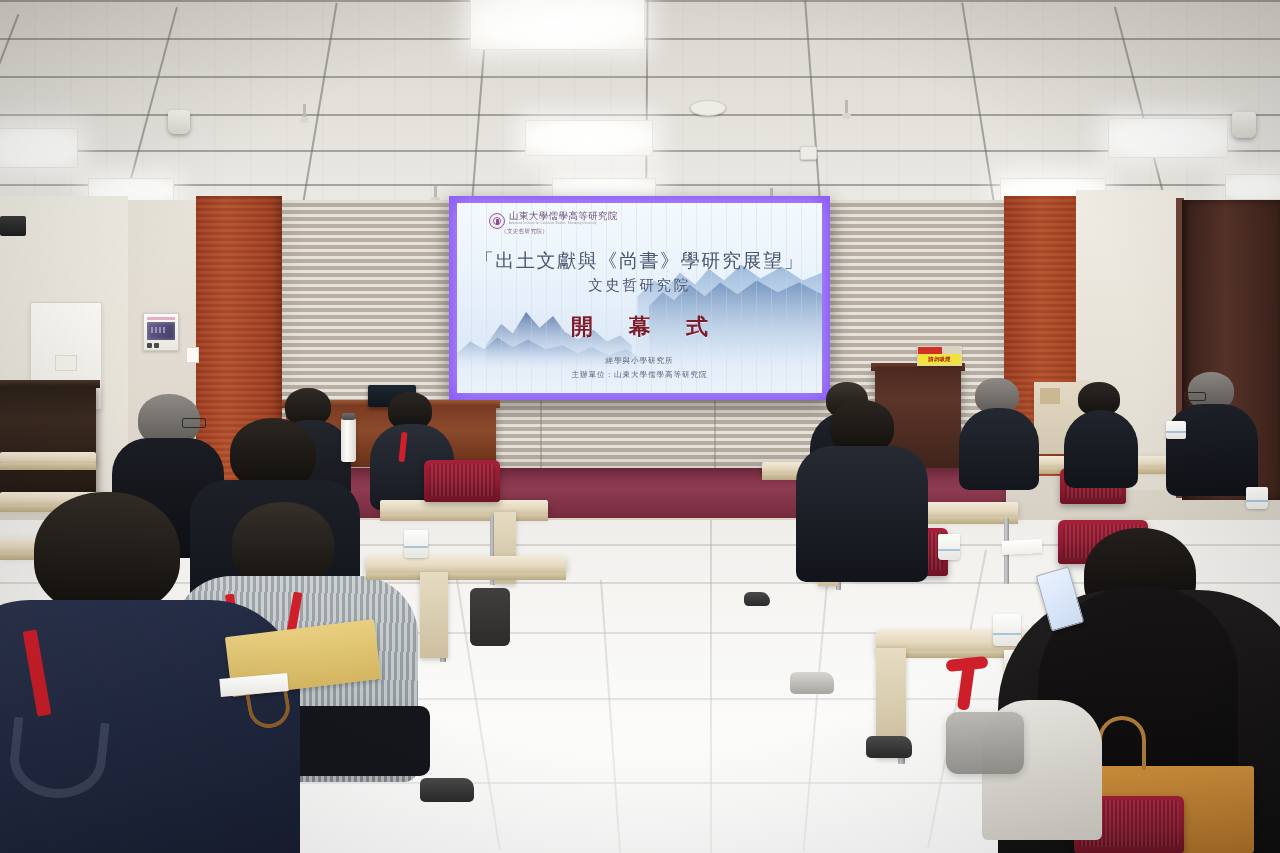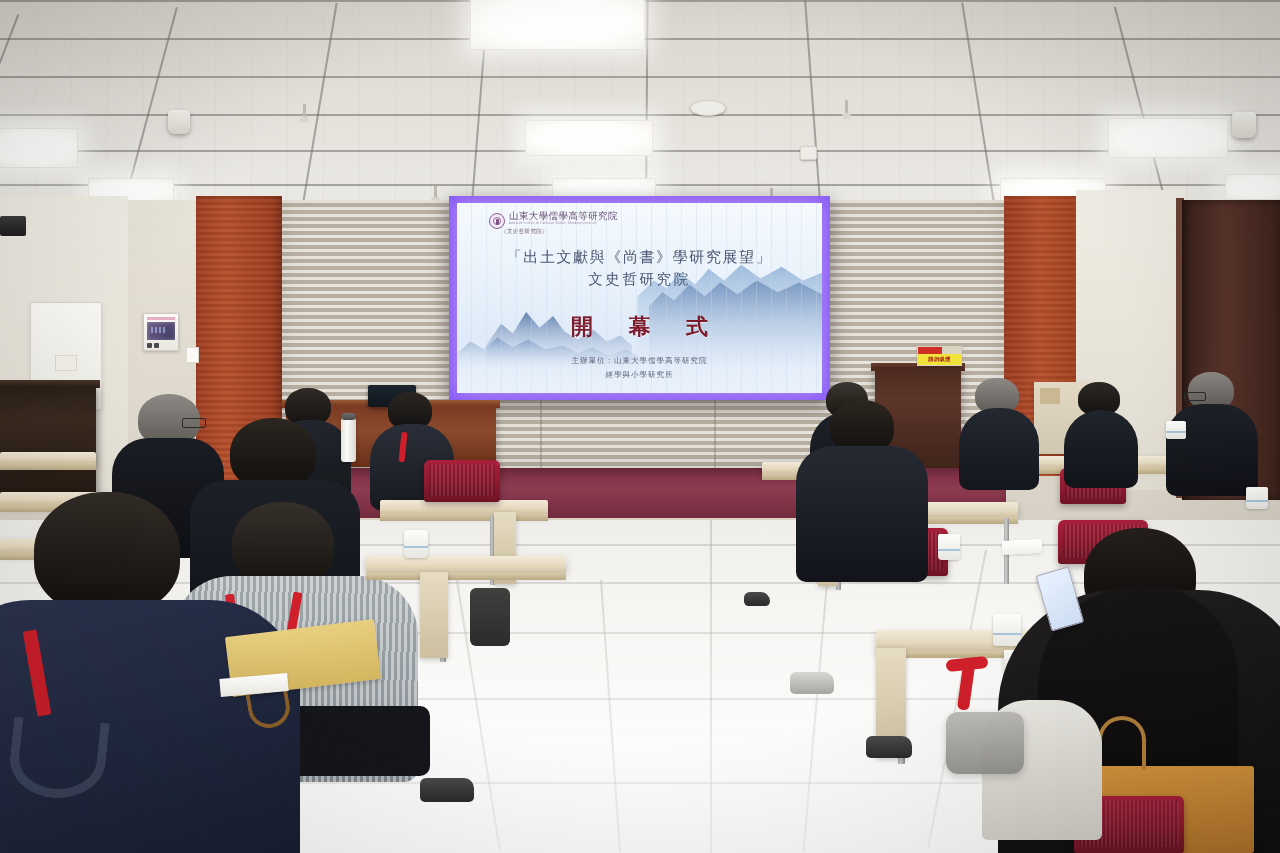--- a/index.html
+++ b/index.html
@@ -97,21 +97,21 @@
     background:#7e5187; border-radius:1px;}
   .logo-cn{ font-size:9.5px; color:#6a4f73; letter-spacing:.4px; line-height:1.05;
     font-family:"Liberation Serif", serif; white-space:nowrap; }
   .logo-en{ font-size:2.6px; color:#9a86a1; letter-spacing:.25px; line-height:1.6;
     white-space:nowrap; transform:scaleY(1.1); transform-origin:left top;}
   .logo-sub{ position:absolute; left:44px; top:25px; font-size:5.6px; color:#7b6380;
     font-family:"Liberation Serif", serif; letter-spacing:.3px; z-index:3;}
 
   .slide-title{ position:absolute; left:0; right:0; top:44px; text-align:center; z-index:3;
     font-family:"Liberation Serif", serif; color:#4a5570;}
-  .slide-title .l1{ font-size:15px; letter-spacing:1.6px; line-height:1.45; white-space:nowrap;}
+  .slide-title .l1{ font-size:19px; letter-spacing:1.6px; line-height:1.45; white-space:nowrap;}
   .slide-title .l2{ font-size:14.5px; letter-spacing:2.6px; line-height:1.5;}
 
   .slide-main{ position:absolute; left:0; right:0; top:109px; text-align:center; z-index:3;
     font-family:"Liberation Serif", serif; color:#7c1b2b;
     font-size:22px; letter-spacing:15px; text-indent:15px; font-weight:700;
     text-shadow:0 1px 1px rgba(255,255,255,.6);}
 
   .slide-foot{ position:absolute; left:0; right:0; bottom:11px; text-align:center; z-index:3;
     font-family:"Liberation Serif", serif; color:#5b6478; font-size:7.6px; line-height:1.85;
     letter-spacing:.9px;}
@@ -364,22 +364,22 @@
       <div class="logo-sub">（文史哲研究院）</div>
 
       <div class="slide-title">
         <div class="l1">「出土文獻與《尚書》學研究展望」</div>
         <div class="l2">文史哲研究院</div>
       </div>
 
       <div class="slide-main">開 幕 式</div>
 
       <div class="slide-foot">
+        <div>經學與小學研究所</div>
         <div>主辦單位：山東大學儒學高等研究院</div>
-        <div>經學與小學研究所</div>
       </div>
     </div>
   </div>
 
   <div class="head-table-top"></div>
   <div class="head-table"></div>
   <div class="monitor"></div>
 
   <div class="lectern-top"></div>
   <div class="lectern"></div>

